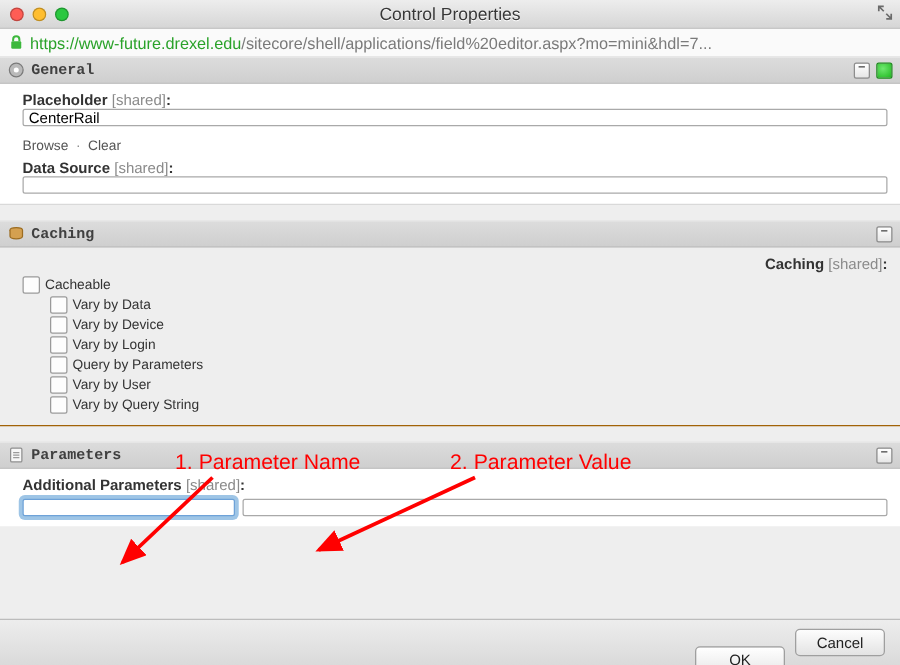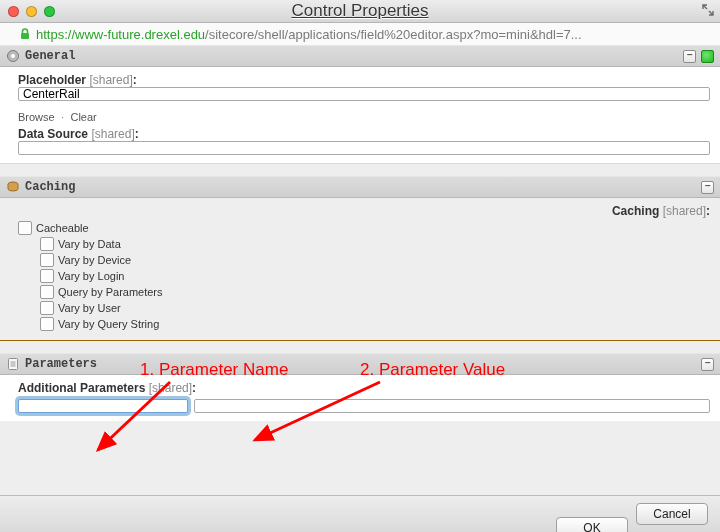--- a/index.html
+++ b/index.html
@@ -32,39 +32,38 @@
     width: 11px; height: 11px; border-radius: 50%;
     box-shadow: inset 0 0 0 1px rgba(0,0,0,0.25);
   }
   .dot.red { background: #ff5d55; }
   .dot.yellow { background: #ffbe30; }
   .dot.green { background: #2ac840; }
   .titlebar .title {
     position: absolute;
     left: 0; right: 0;
     text-align: center;
-    font-size: 17px;
+    font-size: 14px;
     color: #373737;
     text-shadow: 0 1px 0 #fff;
-    text-decoration: underline;
   }
   .titlebar .expand-icon {
     position: absolute;
     right: 6px;
     top: 4px;
     width: 12px; height: 12px;
     color: #6a6a6a;
   }
 
   
   .urlbar {
     height: 22px;
     display: flex;
     align-items: center;
-    padding: 0 18px;
+    padding: 0 6px;
     border-bottom: 1px solid #c8c8c8;
     background: #fafafa;
     font-size: 13px;
     white-space: nowrap;
     overflow: hidden;
   }
   .urlbar .lock {
     width: 14px; height: 14px;
     margin-right: 4px;
     flex-shrink: 0;

